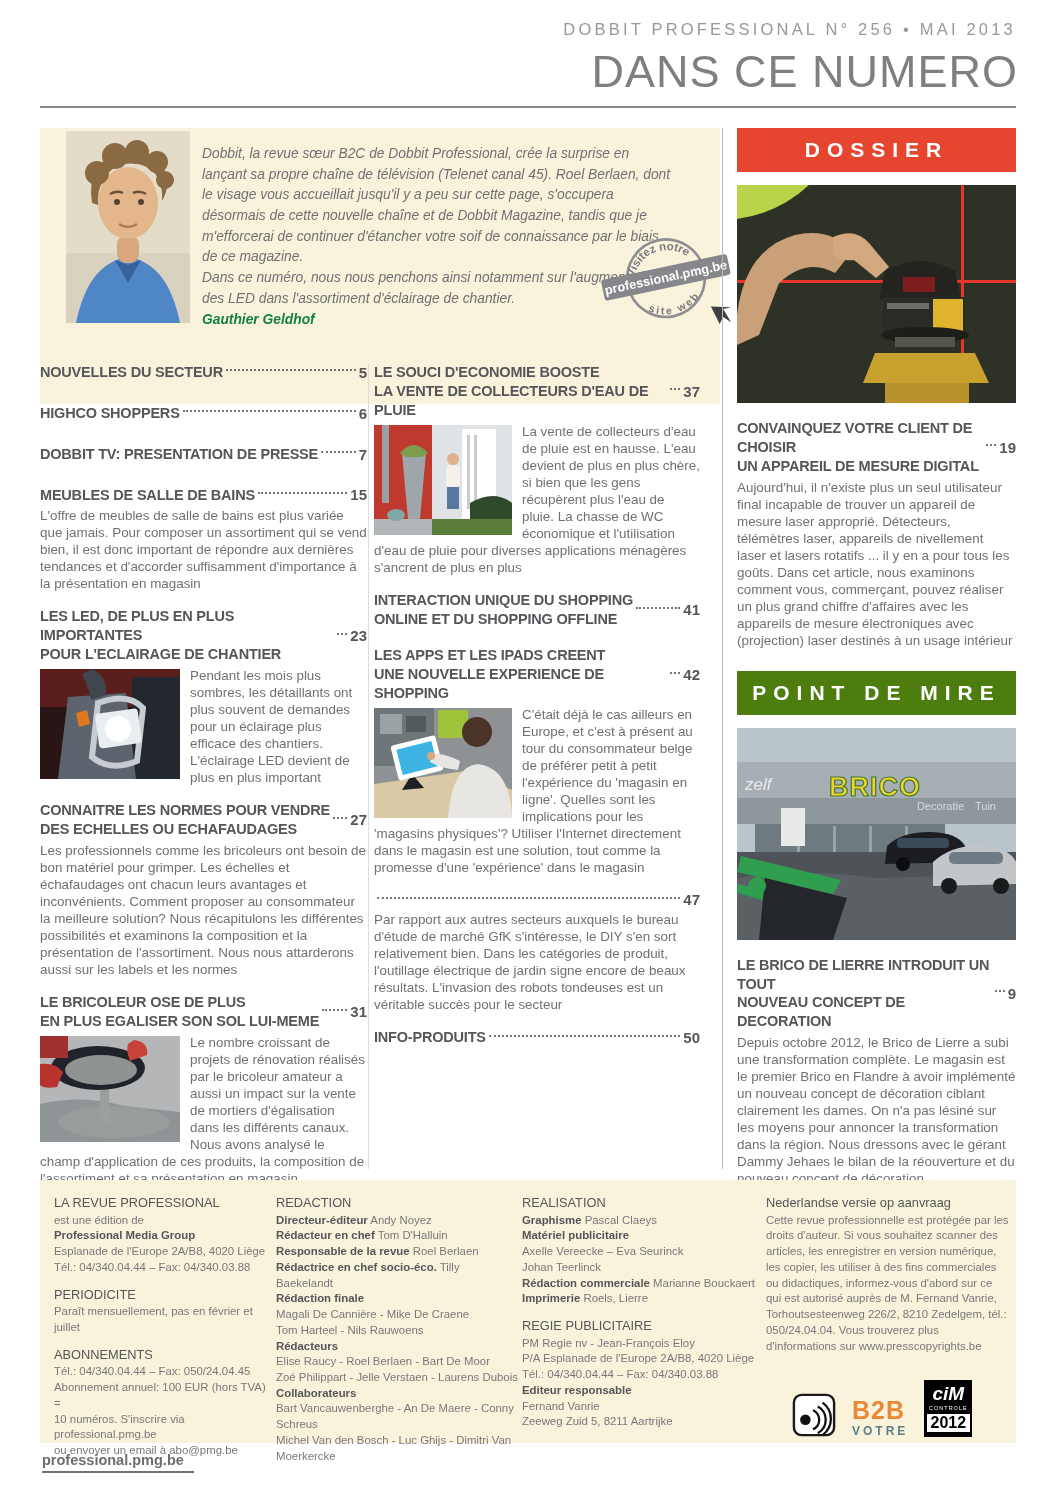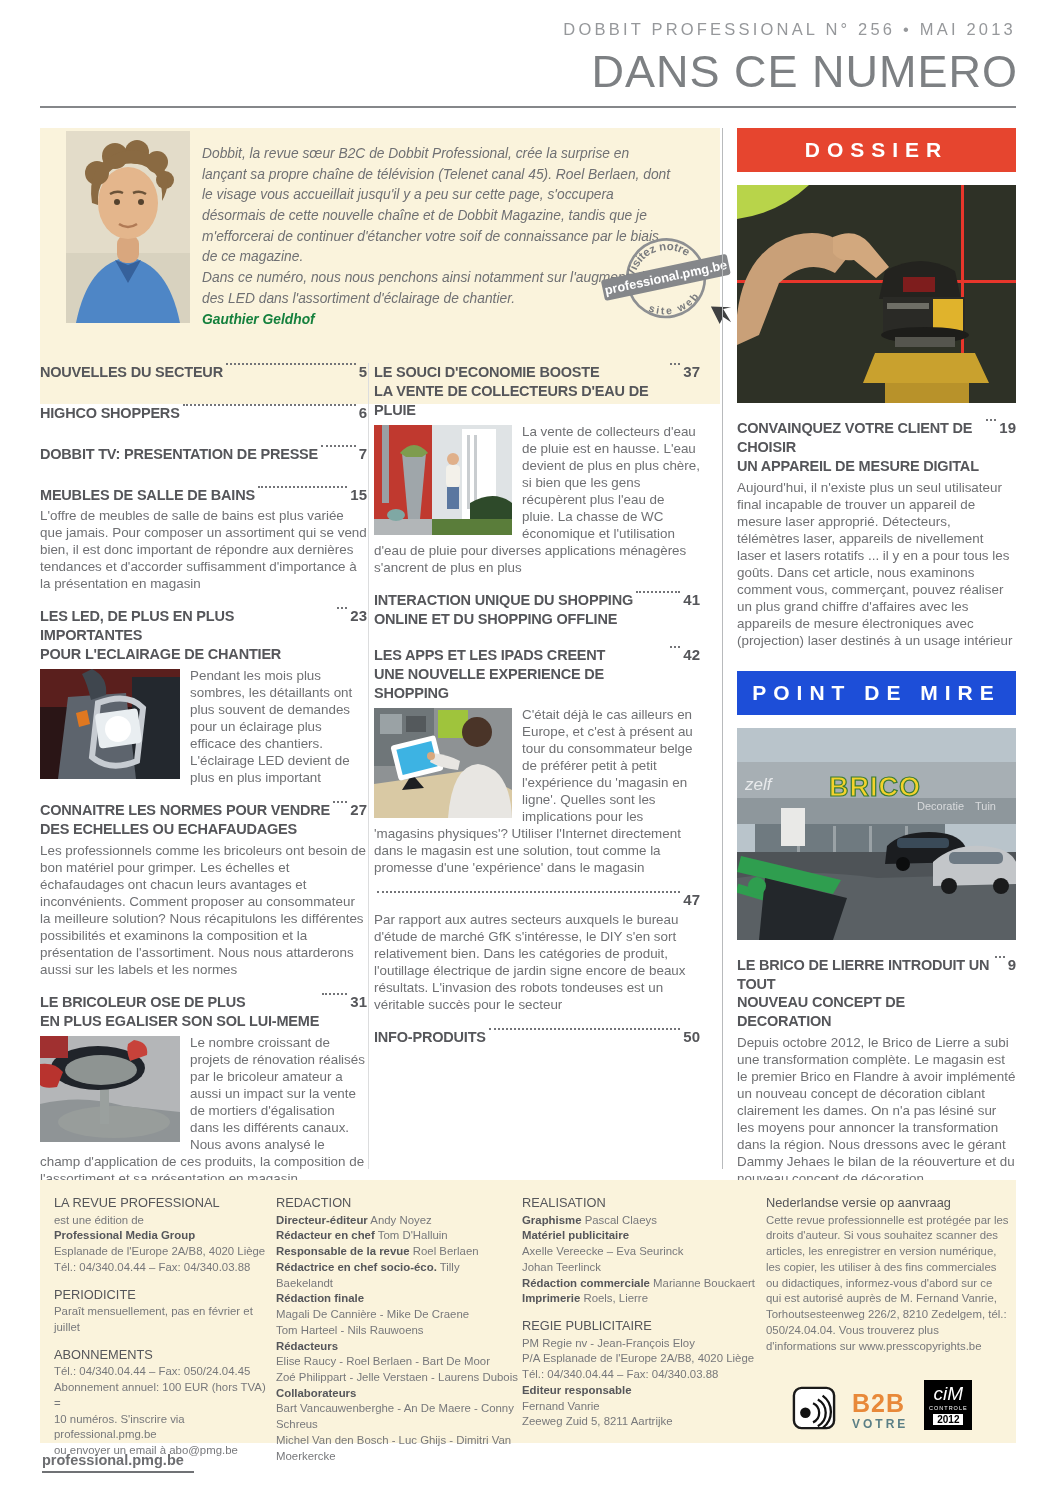--- a/index.html
+++ b/index.html
@@ -24,53 +24,53 @@
   .divider-right{position:absolute;left:722px;top:128px;width:1px;height:1041px;background:#b8babc}
 
   
   .col{position:absolute;top:363px}
   .col-left{left:40px;width:327px}
   .col-mid{left:374px;width:326px}
   .col-right{position:absolute;left:737px;top:128px;width:279px}
 
   .entry{margin-bottom:15px;overflow:hidden}
   .entry.simple{margin-bottom:19px}
-  .entry-head{display:flex;align-items:flex-start;color:#55565a;margin-bottom:3px}
+  .entry-head{display:flex;align-items:center;color:#55565a;margin-bottom:3px}
   .et{font-weight:bold;font-size:14.5px;line-height:1.3;letter-spacing:-0.2px;white-space:pre-line}
   .dots{flex:1 1 auto;min-width:10px;border-bottom:2px dotted #737478;margin:0 3px 4px 3px;height:0}
   .pg{font-weight:bold;font-size:15px;color:#55565a}
   .desc{font-size:13.4px;line-height:1.27;color:#6f7073}
   .thumb{float:left;margin:2px 10px 3px 0;display:block}
 
   
   .banner{height:44px;display:flex;align-items:center;justify-content:center;color:#fff;font-weight:bold;font-size:21px;letter-spacing:7px;margin-bottom:13px}
   .banner-dossier{background:#e6452f}
-  .banner-mire{background:#1d4ed8;margin-top:22px}
+  .banner-mire{background:#4d7c0f;margin-top:22px}
   .hero{display:block;margin-bottom:14px}
   .col-right .entry-head{margin-top:2px}
 
   
   .footer-box{position:absolute;left:40px;top:1180px;width:976px;height:263px;background:#faf3dc}
   .fcol{position:absolute;top:14px;font-size:11.4px;line-height:1.38;color:#77787b}
   .fcol1{left:14px;width:218px}
   .fcol2{left:236px;width:242px}
   .fcol3{left:482px;width:240px}
   .fcol4{left:726px;width:244px}
   .fh{font-weight:normal;font-size:12.8px;color:#55565a;margin:10px 0 1px}
   .fh:first-child{margin-top:0}
   .fb{font-weight:bold;color:#55565a}
   .fl{margin:0}
   .logos{position:absolute;left:752px;top:200px;display:flex;align-items:flex-end;gap:16px}
   .logo-b2b{display:flex;flex-direction:column;align-items:flex-start;line-height:1}
   .b2b-top{font-weight:bold;font-size:25px;color:#e8893a;letter-spacing:1px}
   .b2b-sub{font-weight:bold;font-size:12px;color:#5b7f86;letter-spacing:3px;margin-top:2px}
   .logo-cim{width:48px;background:#000;color:#fff;display:flex;flex-direction:column;align-items:center;padding:4px 3px 4px}
-  .cim-top{font-weight:normal;font-size:19px;line-height:1;font-style:italic}
+  .cim-top{font-weight:bold;font-size:19px;line-height:1;font-style:italic}
   .cim-mid{font-size:5.5px;letter-spacing:1px;margin:2px 0}
-  .cim-year{background:#fff;color:#000;font-weight:bold;font-size:10px;padding:0 4px;border:1px solid #000}
+  .cim-year{background:#fff;color:#000;font-weight:bold;font-size:16px;padding:0 4px;border:1px solid #000}
 
   
   .site-link{position:absolute;left:42px;top:1452px;font-weight:bold;font-size:14.5px;color:#6d6e71;border-bottom:2px solid #707275;padding:0 10px 3px 0;cursor:pointer}
   .page-info{position:absolute;right:42px;top:1524px;display:flex;align-items:center;gap:20px}
   .issue-small{font-size:12px;color:#8a8c8f}
   .page-num{font-size:17px;font-weight:bold;color:#5f6163}
 </style>
 </head>
 <body>
 

